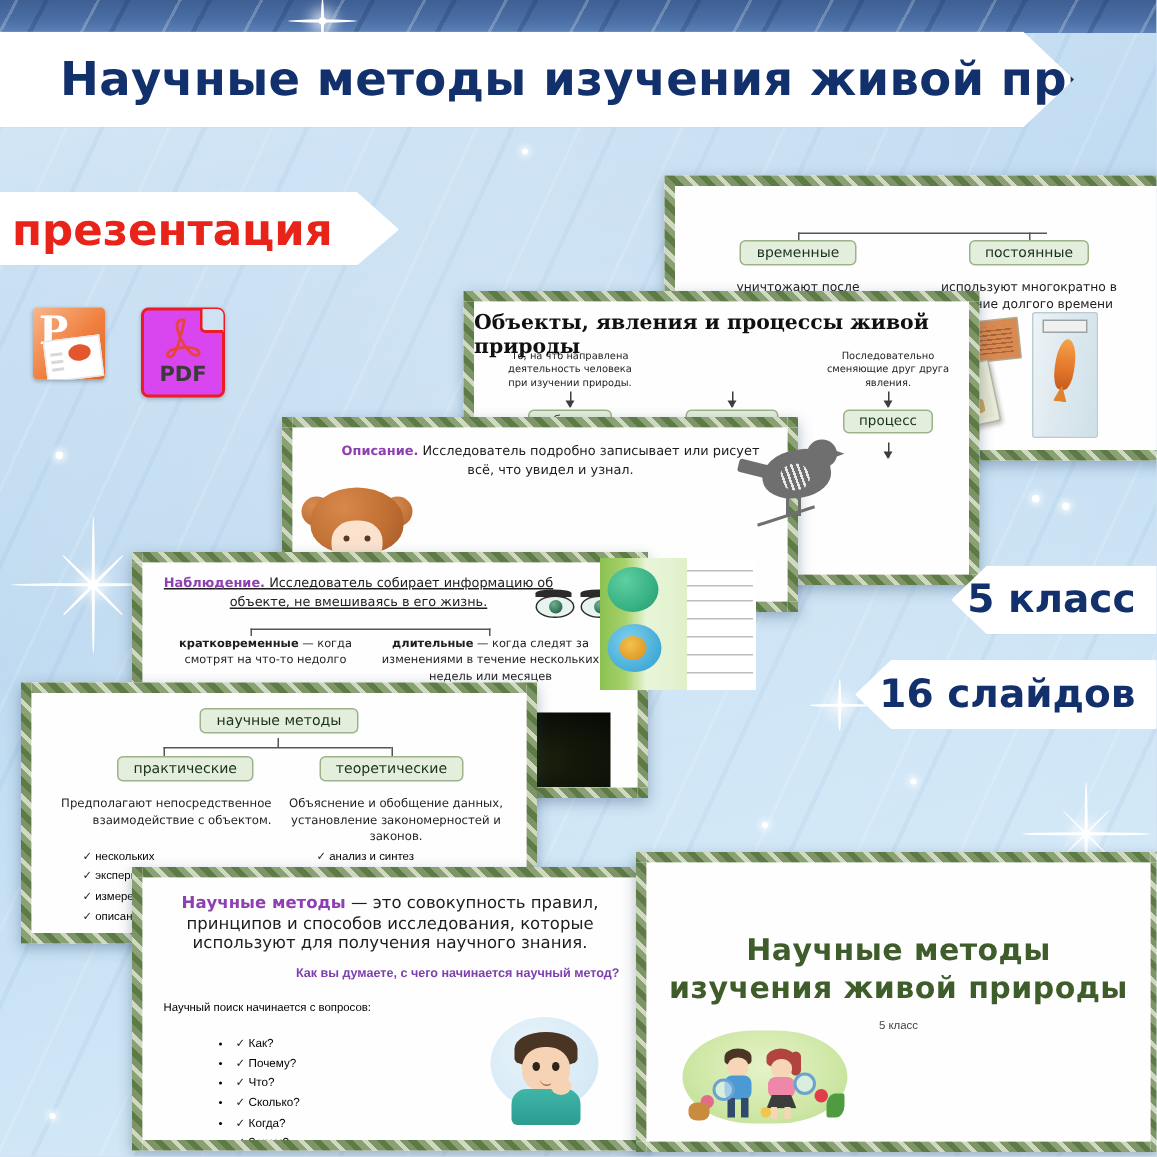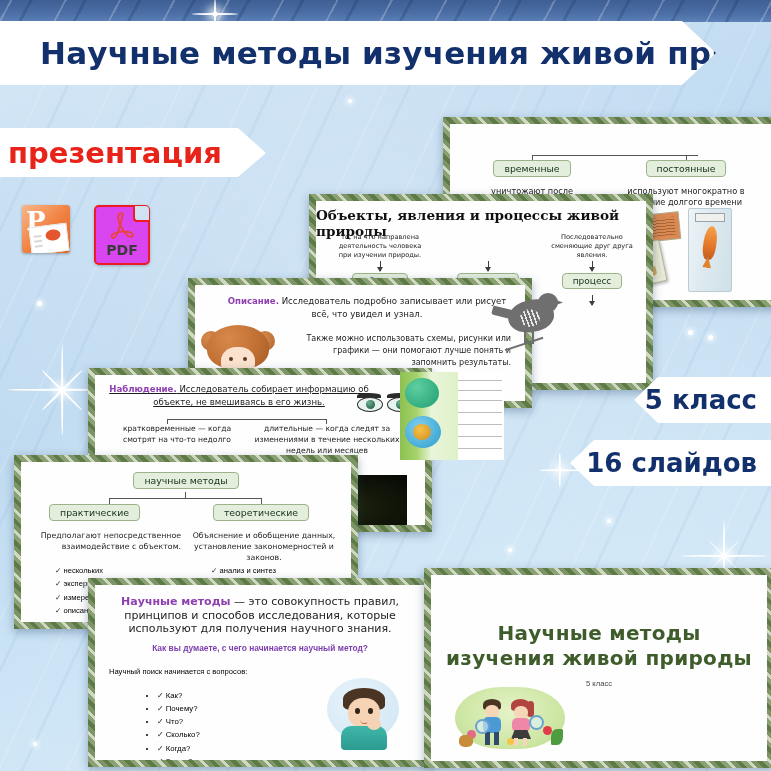--- a/index.html
+++ b/index.html
@@ -156,21 +156,21 @@
   
   .slide{
     position:absolute;background:#fdfdfb;
     border:7px solid #6f8a53;
     box-shadow:0 3px 9px rgba(25,55,95,.35);
     overflow:hidden;
     border-image: repeating-linear-gradient(45deg,#5e7a46 0 4px,#8aa173 4px 8px,#cfd9c2 8px 11px,#7d9566 11px 15px) 7;
   }
   .slide .inner{position:absolute;inset:0;background:#fefefe;overflow:hidden;}
   .sl-t{font-family:"DejaVu Sans",sans-serif;color:#1d1d1d;text-align:center;}
-  .kw{font-weight:400;}
+  .kw{font-weight:700;}
   .accent{color:#8e3fb0;font-weight:700;}
   .greenbox{
     display:inline-block;background:#e4eedd;border:1px solid #9cb389;
     border-radius:4px;padding:2px 10px;
     font-family:"DejaVu Sans",sans-serif;color:#17301c;
   }
   .arrowdn{width:1px;background:#3d3d3d;margin:0 auto;position:relative;}
   .arrowdn:after{
     content:"";position:absolute;left:-3px;bottom:-1px;
     border-left:3.5px solid transparent;border-right:3.5px solid transparent;
@@ -300,32 +300,32 @@
   .dark-photo{
     position:absolute;background:radial-gradient(ellipse at 30% 65%, #2d3a14 0%, #14180a 55%, #060804 100%);
     overflow:hidden;
   }
   .dark-photo .bud{position:absolute;border-radius:50%;background:#cfd94a;box-shadow:0 0 4px rgba(190,205,70,.6);}
   .dark-photo .stem{position:absolute;width:1.4px;background:#4a5423;}
 
   
   #slide-meth{left:14px;top:455px;width:330px;height:160px;}
   #slide-meth .top{position:absolute;left:0;right:0;top:10px;text-align:center;font-size:9.4px;}
-  #slide-meth .bL{position:absolute;left:28px;top:42px;width:120px;text-align:left;font-size:9.4px;}
+  #slide-meth .bL{position:absolute;left:28px;top:42px;width:120px;text-align:right;font-size:9.4px;}
   #slide-meth .bR{position:absolute;left:178px;top:42px;width:124px;text-align:center;font-size:9.4px;}
   #slide-meth .dL{position:absolute;left:10px;top:68px;width:150px;font-size:7.8px;line-height:11px;text-align:right;}
   #slide-meth .dR{position:absolute;left:168px;top:68px;width:150px;font-size:7.8px;line-height:11px;text-align:center;}
   #slide-meth ul{margin:0;padding:0;list-style:none;}
   #slide-meth .listL{position:absolute;left:34px;top:102px;font-size:7.6px;line-height:13.4px;}
   #slide-meth .listR{position:absolute;left:190px;top:102px;font-size:7.6px;line-height:13.4px;}
 
   
   #slide-nm{left:88px;top:578px;width:330px;height:175px;}
   #slide-nm .p1{position:absolute;left:12px;right:12px;top:10px;font-size:11px;line-height:13.5px;}
-  #slide-nm .q{position:absolute;left:12px;right:12px;top:58px;font-size:8.4px;text-align:center;color:#7d3fae;font-weight:700;}
+  #slide-nm .q{position:absolute;left:12px;right:12px;top:58px;font-size:8.4px;text-align:right;color:#7d3fae;font-weight:700;}
   #slide-nm .sub{position:absolute;left:14px;top:82px;font-size:7.6px;}
   #slide-nm .qs{position:absolute;left:22px;top:96px;font-size:7.8px;line-height:13.2px;}
   .boy{position:absolute;right:24px;bottom:10px;width:74px;height:76px;}
   .boy .bubble{position:absolute;left:0;top:4px;width:72px;height:62px;border-radius:50%;
     background:radial-gradient(circle at 40% 35%,#e8f3fa,#cfe6f3);}
   .boy .hair{position:absolute;left:16px;top:14px;width:42px;height:22px;border-radius:50% 50% 20% 20%;
     background:#4a3424;}
   .boy .face{position:absolute;left:21px;top:24px;width:32px;height:30px;border-radius:46%;background:#f6d3b4;}
   .boy .eye{position:absolute;top:10px;width:5px;height:6px;border-radius:50%;background:#2f2419;}
   .boy .eL{left:7px;} .boy .eR{left:20px;}
@@ -463,21 +463,20 @@
       <div class="lbl l3"><span class="greenbox">процесс</span></div>
       <div class="arrowdn" style="position:absolute;left:276px;top:94px;height:10px;"></div>
     </div>
   </div>
 
   <div class="slide" id="slide-desc">
     <div class="inner">
       <div class="sl-t p1">
         <span class="accent">Описание.</span><span> Исследователь подробно записывает или рисует всё, что увидел и узнал.</span>
       </div>
-      <div class="sl-t p2">Также можно использовать схемы, рисунки или графики — они помогают лучше понять и запомнить результаты.</div>
       <div class="girl">
         <div class="bunL"></div>
           <div class="bunR"></div>
         <div class="hair"></div>
         <div class="face">
           <div class="eye eL"></div>
             <div class="eye eR"></div>
           <div class="mouth"></div>
         </div>
       </div>

